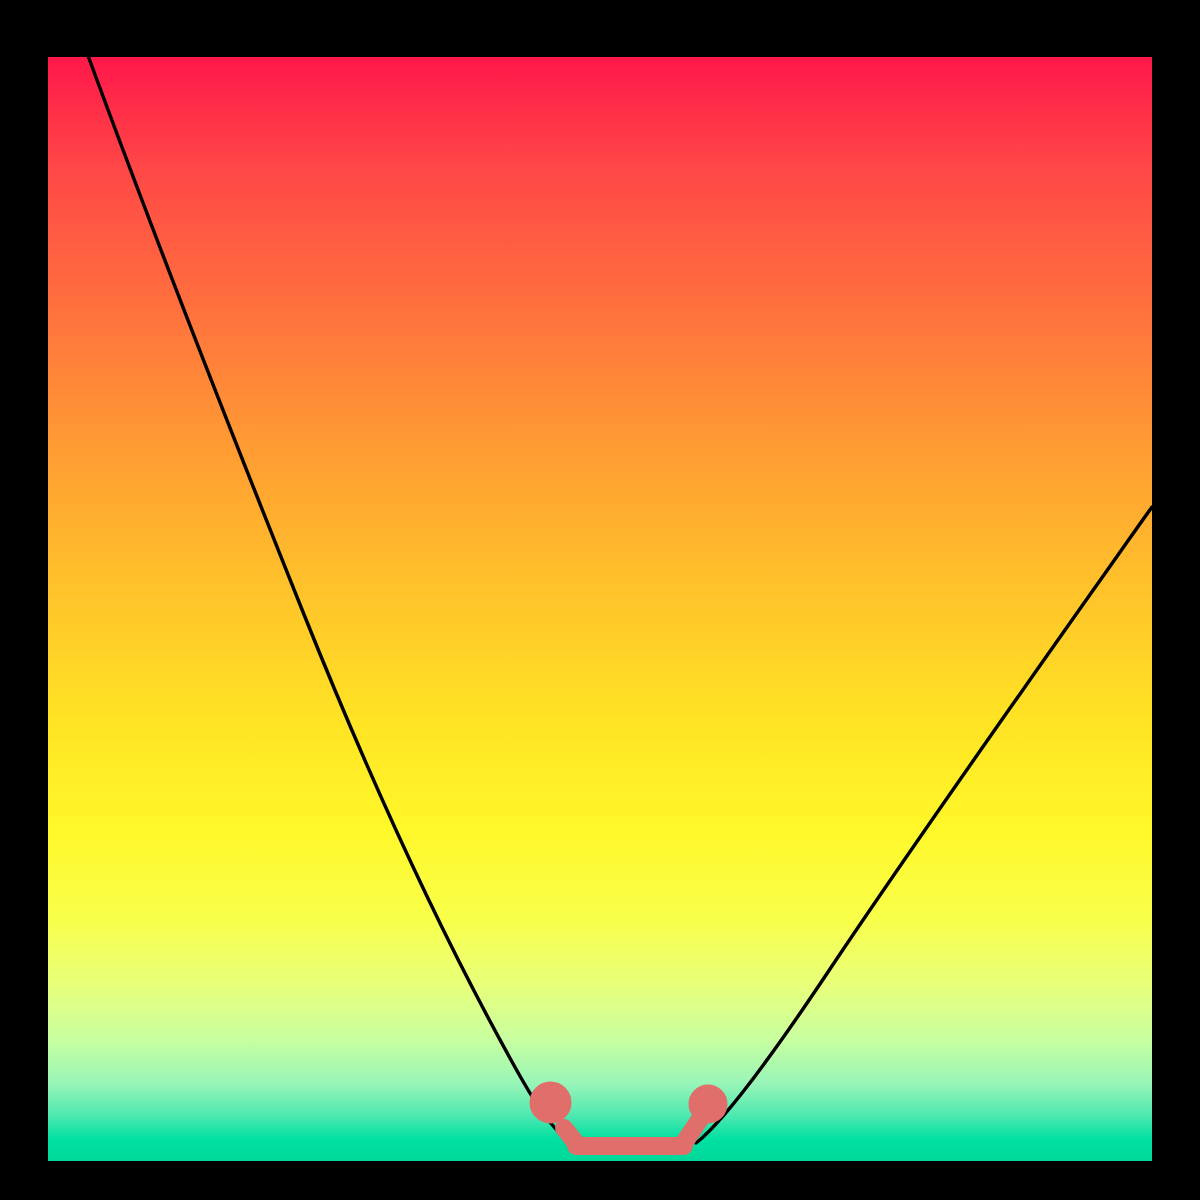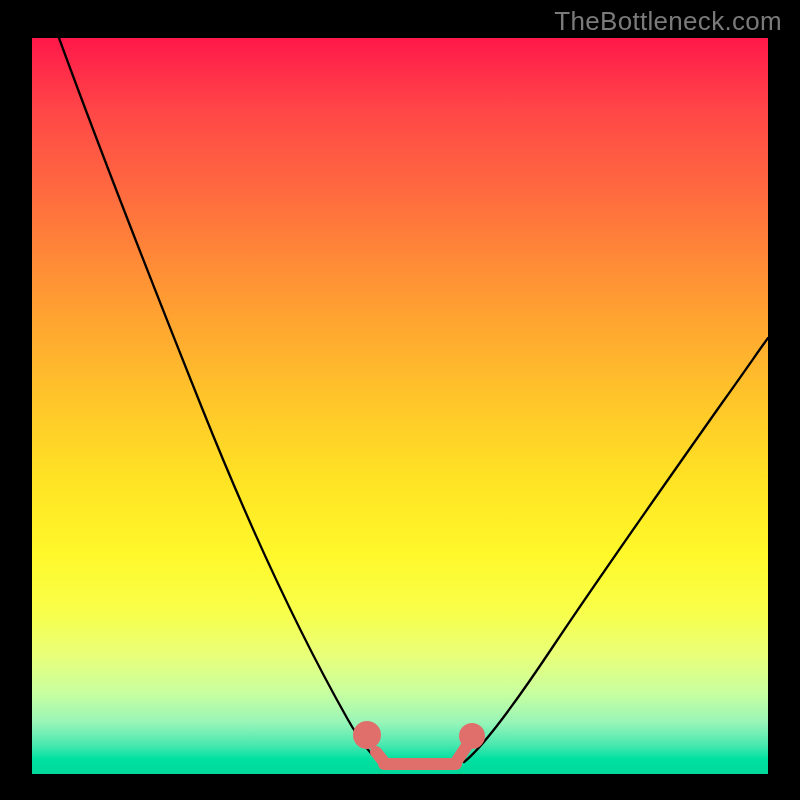--- a/index.html
+++ b/index.html
@@ -86,15 +86,14 @@
 
         <path d="M 352 726 L 424 726" fill="none"></path>
 
         <path d="M 424 724 L 440 700" fill="none"></path>
         <circle cx="440" cy="698" r="7"></circle>
       </g>
 
     </svg>
   </div>
 
-  <div class="watermark">TheBottleneck.com</div>
 
 </div>
 
 </body></html>

